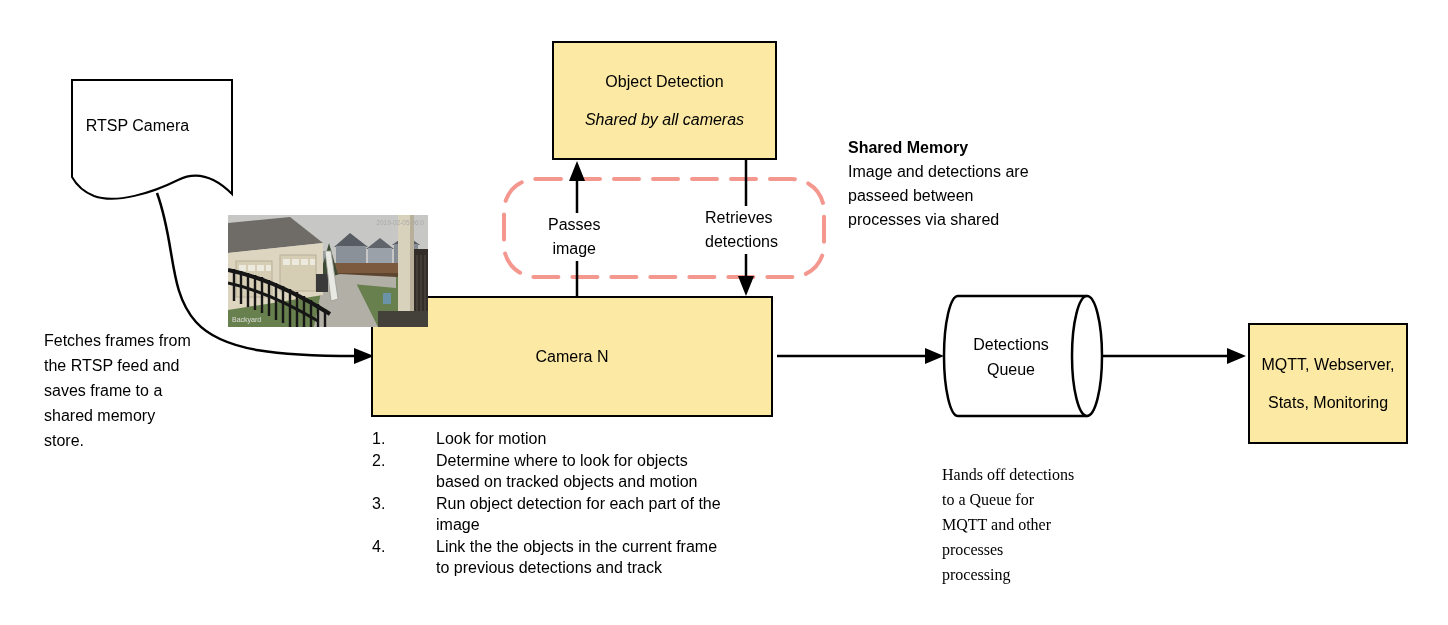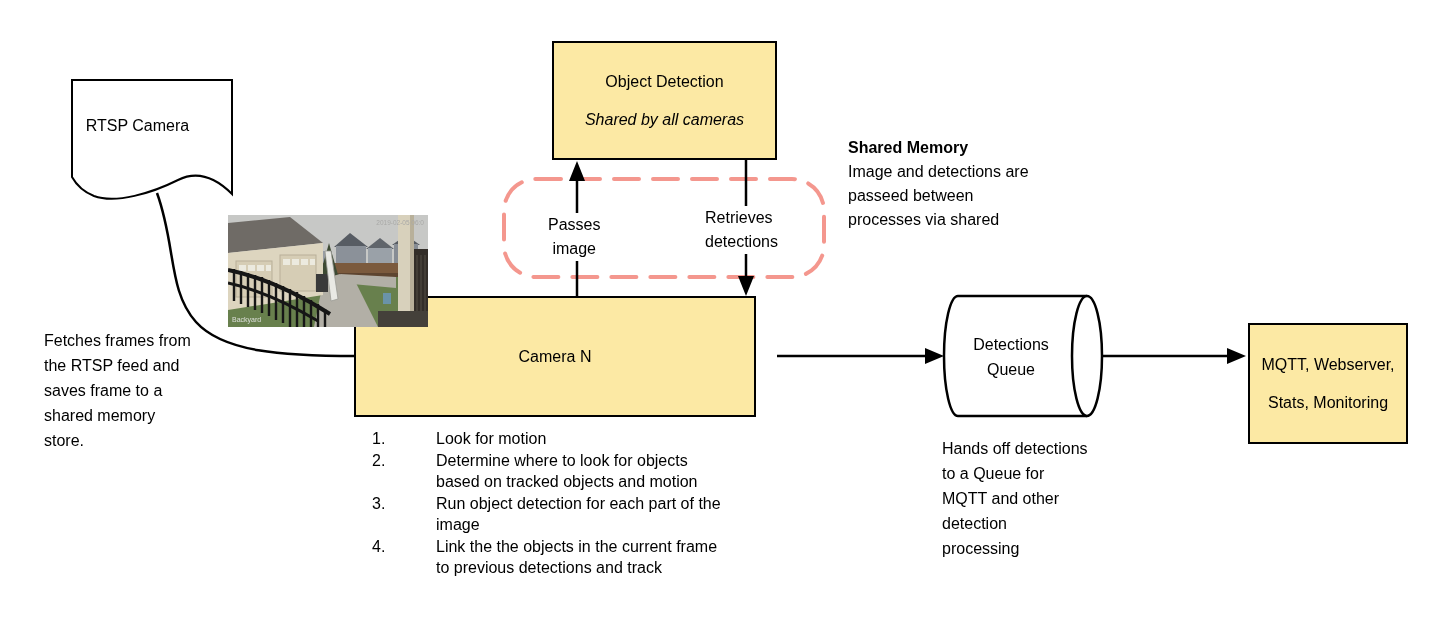--- a/index.html
+++ b/index.html
@@ -62,21 +62,21 @@
     <polygon points="1246,356 1227,348 1227,364" fill="#000000"></polygon>
   </svg>
 
   <div class="plain-label" style="left:72px;top:117px;width:131px;">RTSP Camera</div>
 
   <div class="node" style="left:552px;top:41px;width:225px;height:119px;">
     <div>Object Detection</div>
     <div class="italic">Shared by all cameras</div>
   </div>
 
-  <div class="node" style="left:354px;top:296px;width:402px;height:121px;">
+  <div class="node" style="left:371px;top:296px;width:402px;height:121px;">
     <div>Camera N</div>
   </div>
 
   <div class="node" style="left:1248px;top:295px;width:160px;height:121px;margin-top:28px;">
     <div>MQTT, Webserver,</div>
     <div>Stats, Monitoring</div>
   </div>
 
   <div class="cyl-label">
     <div>Detections</div>
@@ -100,25 +100,25 @@
     <div>store.</div>
   </div>
 
   <div class="note" style="left:848px;top:136px;width:220px;line-height:24px;">
     <div class="ttl">Shared Memory</div>
     <div>Image and detections are</div>
     <div>passeed between</div>
     <div>processes via shared</div>
   </div>
 
-  <div class="note" style="left:942px;top:436px;width:190px;">
+  <div class="note" style="left:942px;top:462px;width:190px;font-family:Liberation Serif, serif;">
     <div>Hands off detections</div>
     <div>to a Queue for</div>
     <div>MQTT and other</div>
-    <div>detection</div>
+    <div>processes</div>
     <div>processing</div>
   </div>
 
   <div class="steps">
     <div class="step">
       <div class="num">1.</div>
       <div class="body">
         <div>Look for motion</div>
       </div>
     </div>

